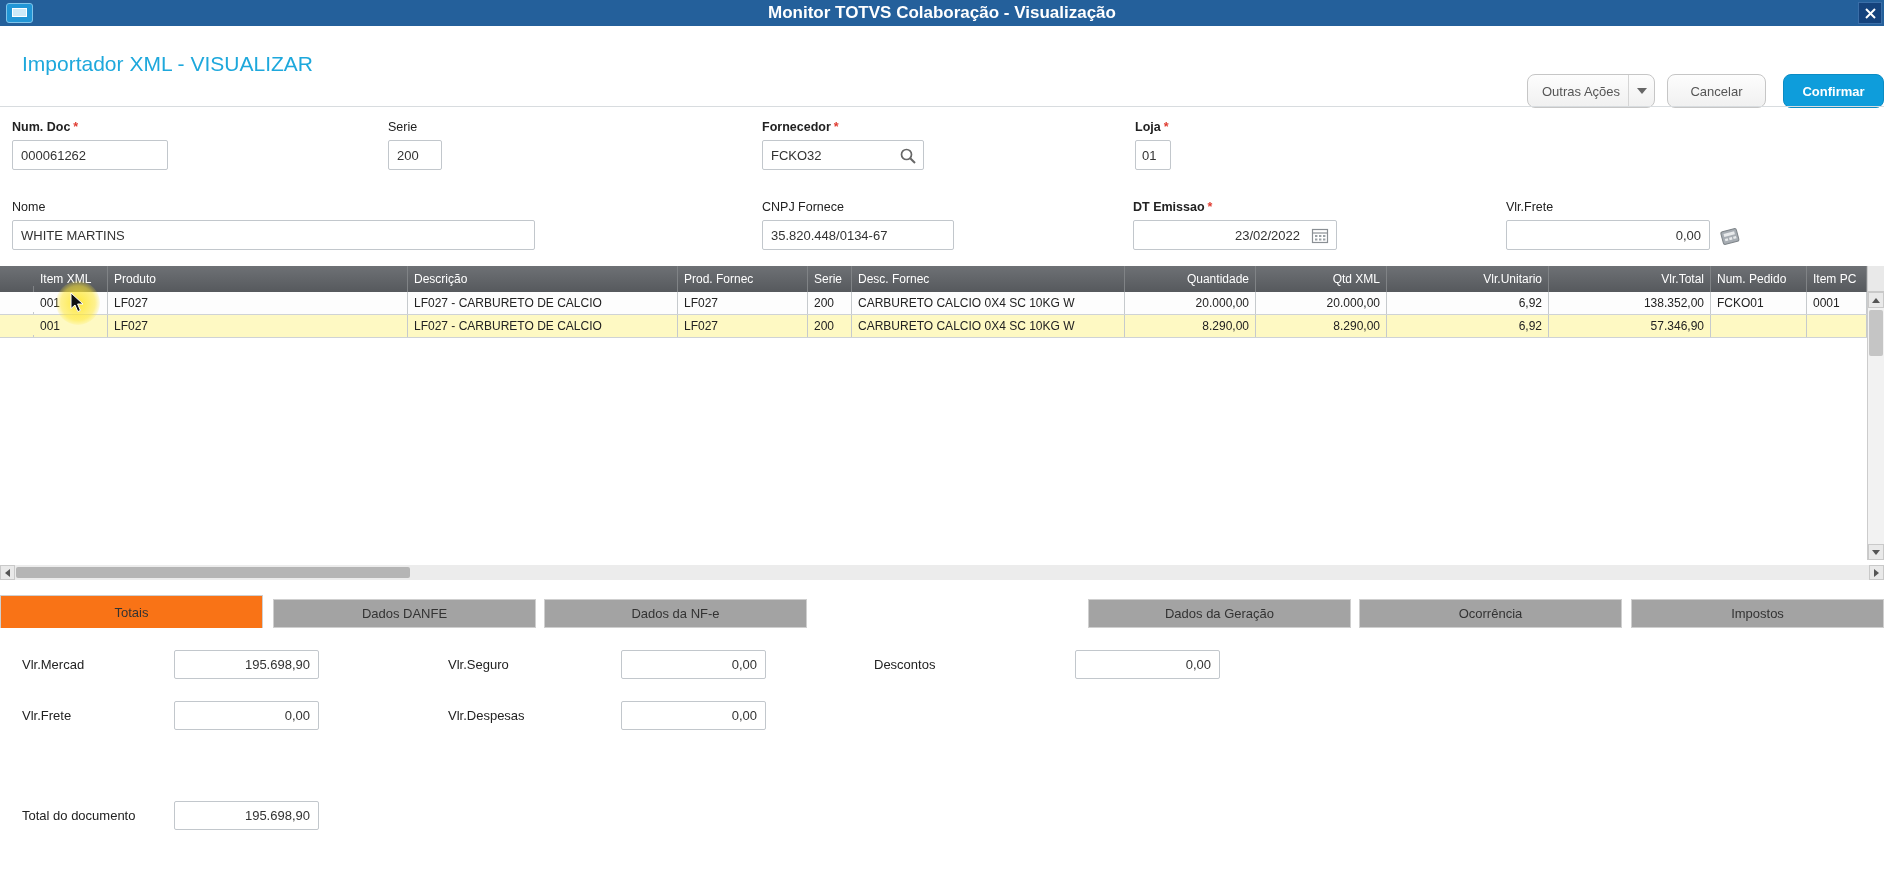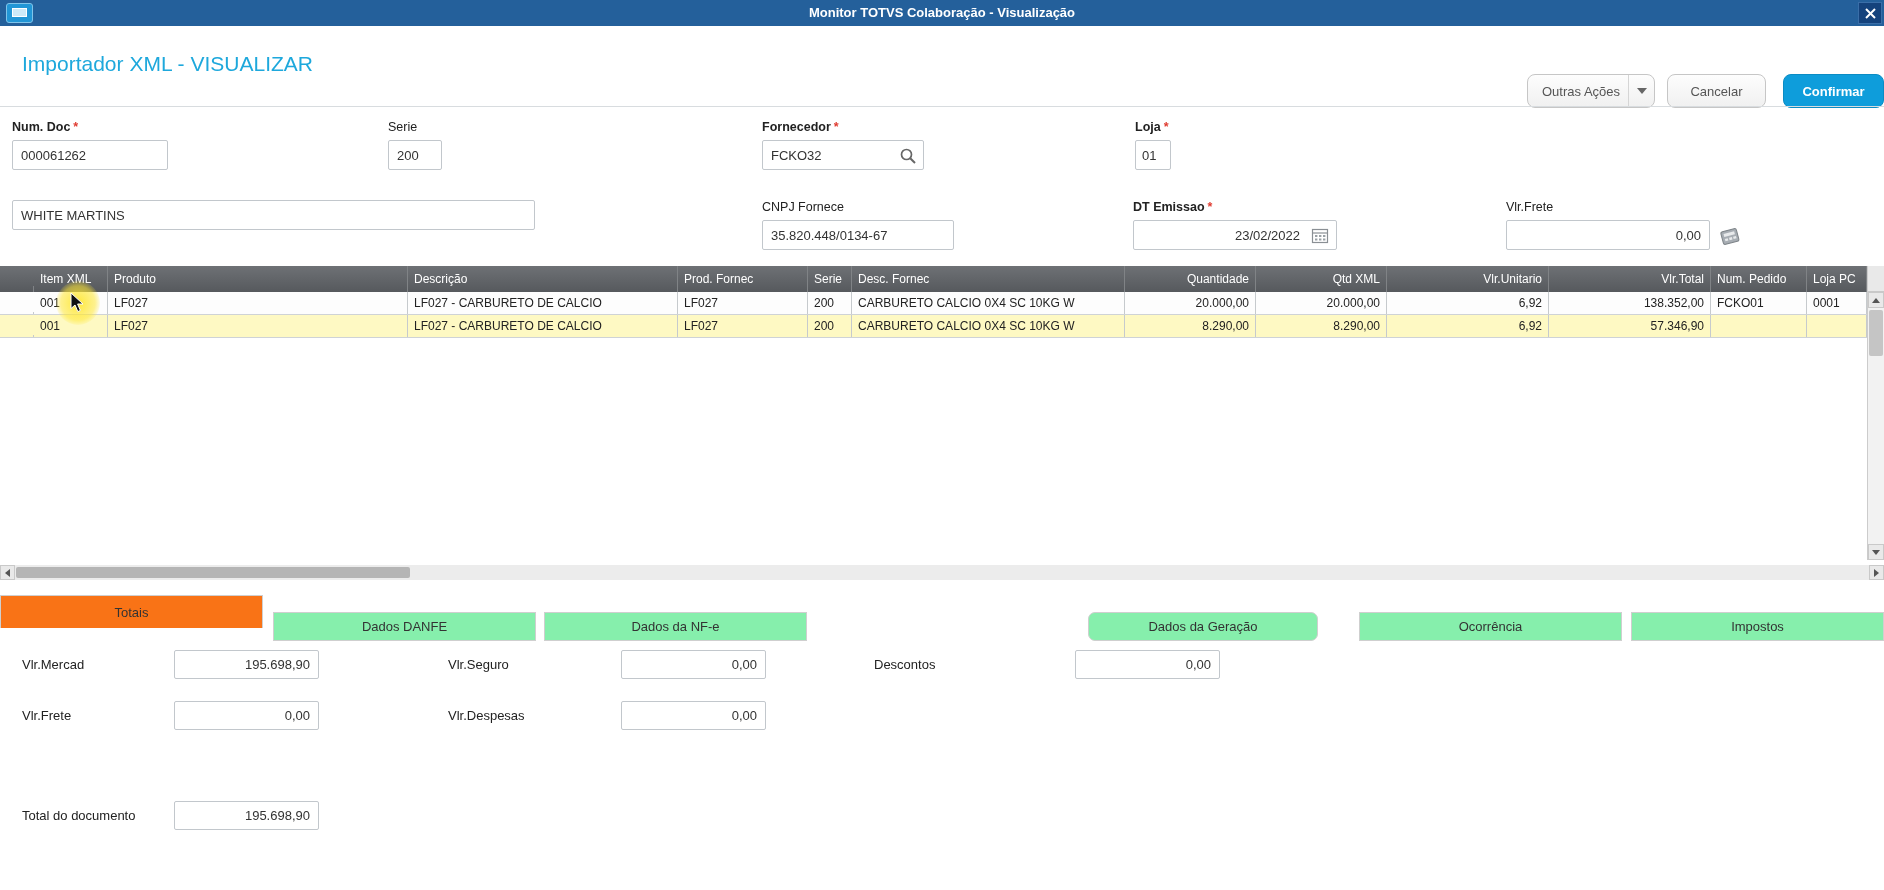--- a/index.html
+++ b/index.html
@@ -2,21 +2,21 @@
 <html><head>
 <meta charset="utf-8">
 <style>
   * { margin:0; padding:0; box-sizing:border-box; }
   html,body { background:#fff; }
   body { font-family:"Liberation Sans","DejaVu Sans",sans-serif; }
   .screen { position:relative; width:1884px; height:890px; background:#fff; overflow:hidden; }
 
   
   .titlebar { position:absolute; left:0; top:0; width:1884px; height:26px; background:#24609b; }
-  .titlebar-text { position:absolute; left:0; top:0; width:100%; height:26px; line-height:26px; text-align:center; color:#fff; font-size:13px; font-weight:bold; }
+  .titlebar-text { position:absolute; left:0; top:0; width:100%; height:26px; line-height:26px; text-align:center; color:#fff; font-size:17px; font-weight:bold; }
   .app-icon { position:absolute; left:6px; top:3px; width:27px; height:20px; background:#2196d6; border-radius:3px; border:1px solid #7fc4ea; }
   .app-icon .scr { position:absolute; left:5px; top:4px; width:15px; height:9px; background:#cdeaf8; border:1px solid #fff; }
   .close-btn { position:absolute; right:2px; top:2px; width:24px; height:22px; background:#14427c; border:1px solid #3a6ea8; display:flex; align-items:center; justify-content:center; cursor:pointer; }
 
   
   .header { position:absolute; left:0; top:26px; width:1884px; height:80px; background:#fff; }
   .page-title { position:absolute; left:22px; top:26px; font-size:21px; color:#1ea8dc; }
   .hr1 { position:absolute; left:0; top:106px; width:1884px; height:1px; background:#d8dcdf; }
   .btn { position:absolute; top:48px; height:34px; border:1px solid #c6c6c6; border-radius:8px; background:linear-gradient(#fdfdfd,#f0f0f0); color:#555; font-size:13px; display:flex; align-items:center; justify-content:center; cursor:pointer; }
   .btn-outras { left:1527px; width:128px; justify-content:flex-start; padding-left:14px; }
@@ -68,21 +68,21 @@
   .hscroll .left  { position:absolute; left:0; top:0; width:15px; height:15px; }
   .hscroll .right { position:absolute; right:0; top:0; width:15px; height:15px; }
   .hscroll .hthumb { position:absolute; left:16px; top:2px; width:394px; height:11px; background:#b5b5b5; border-radius:2px; cursor:grab; }
   .tri-up    { width:0;height:0;border-left:4px solid transparent;border-right:4px solid transparent;border-bottom:5px solid #555; }
   .tri-down  { width:0;height:0;border-left:4px solid transparent;border-right:4px solid transparent;border-top:5px solid #555; }
   .tri-left  { width:0;height:0;border-top:4px solid transparent;border-bottom:4px solid transparent;border-right:5px solid #555; }
   .tri-right { width:0;height:0;border-top:4px solid transparent;border-bottom:4px solid transparent;border-left:5px solid #555; }
 
   
   .tabs { position:absolute; left:0; top:595px; width:1884px; height:33px; }
-  .tab { position:absolute; top:17px; height:29px; background:#86efac; border:1px solid #cfcfcf; color:#333; font-size:13px; display:flex; align-items:center; justify-content:center; cursor:pointer; }
+  .tab { position:absolute; top:4px; height:29px; background:#a3a3a3; border:1px solid #cfcfcf; color:#333; font-size:13px; display:flex; align-items:center; justify-content:center; cursor:pointer; }
   .tab.active { top:0; height:33px; background:#f97316; border-bottom:none; z-index:2; }
 
   
   .plabel { position:absolute; font-size:13px; color:#222; white-space:nowrap; }
   .pinput { position:absolute; width:145px; height:29px; border:1px solid #c2c7cc; border-radius:2px; background:#fff; color:#333; font-size:13px; font-family:inherit; text-align:right; padding:0 8px; }
 </style>
 </head>
 <body>
 
 <div class="screen">
@@ -132,20 +132,21 @@
       <circle cx="7.5" cy="7.5" r="5" fill="none" stroke="#666" stroke-width="1.7"></circle>
       <line x1="11.2" y1="11.2" x2="16" y2="16" stroke="#666" stroke-width="2"></line>
     </svg>
   </div>
   <div class="field" style="left:1135px; top:120px; width:36px;">
     <div class="lbl b"><span>Loja</span><span class="req">*</span></div>
     <input class="txt" style="padding: 0px 6px;" value="01">
   </div>
 
   <div class="field" style="left:12px; top:200px; width:523px;">
+    <div class="lbl">Nome</div>
     <input class="txt" value="WHITE MARTINS" style="">
   </div>
   <div class="field" style="left:762px; top:200px; width:192px;">
     <div class="lbl">CNPJ Fornece</div>
     <input class="txt" value="35.820.448/0134-67" style="">
   </div>
   <div class="field" style="left:1133px; top:200px; width:204px;">
     <div class="lbl b"><span>DT Emissao</span><span class="req">*</span></div>
     <input class="txt r" style="padding-right: 36px;" value="23/02/2022">
     <svg class="in-icon" style="right:8px;" viewBox="0 0 18 18">
@@ -180,21 +181,21 @@
       <div>Produto</div>
       <div>Descrição</div>
       <div>Prod. Fornec</div>
       <div>Serie</div>
       <div>Desc. Fornec</div>
       <div>Quantidade</div>
       <div>Qtd XML</div>
       <div>Vlr.Unitario</div>
       <div>Vlr.Total</div>
       <div>Num. Pedido</div>
-      <div>Loja PC</div>
+      <div>Item PC</div>
     </div>
     <div class="gr grow row-even">
       <div>0001</div>
       <div>001</div>
       <div>LF027</div>
       <div>LF027 - CARBURETO DE CALCIO</div>
       <div>LF027</div>
       <div>200</div>
       <div>CARBURETO CALCIO 0X4 SC 10KG W</div>
       <div>20.000,00</div>
@@ -244,21 +245,21 @@
     <div class="hthumb"></div>
     <div class="sb-box right">
         <span class="tri-right"></span>
       </div>
   </div>
 
   <div class="tabs">
     <div class="tab active" style="left:0; width:263px;">Totais</div>
     <div class="tab" style="left:273px; width:263px;">Dados DANFE</div>
     <div class="tab" style="left:544px; width:263px;">Dados da NF-e</div>
-    <div class="tab" style="left:1088px; width:230px;border-radius:7px;">Dados da Geração</div>
+    <div class="tab" style="left:1088px; width:263px;">Dados da Geração</div>
     <div class="tab" style="left:1359px; width:263px;">Ocorrência</div>
     <div class="tab" style="left:1631px; width:253px;">Impostos</div>
   </div>
 
   <div class="plabel" style="left:22px; top:657px;">Vlr.Mercad</div>
   <input class="pinput" style="left: 174px; top: 650px;" value="195.698,90">
   <div class="plabel" style="left:448px; top:657px;">Vlr.Seguro</div>
   <input class="pinput" style="left: 621px; top: 650px;" value="0,00">
   <div class="plabel" style="left:874px; top:657px;">Descontos</div>
   <input class="pinput" style="left: 1075px; top: 650px;" value="0,00">

